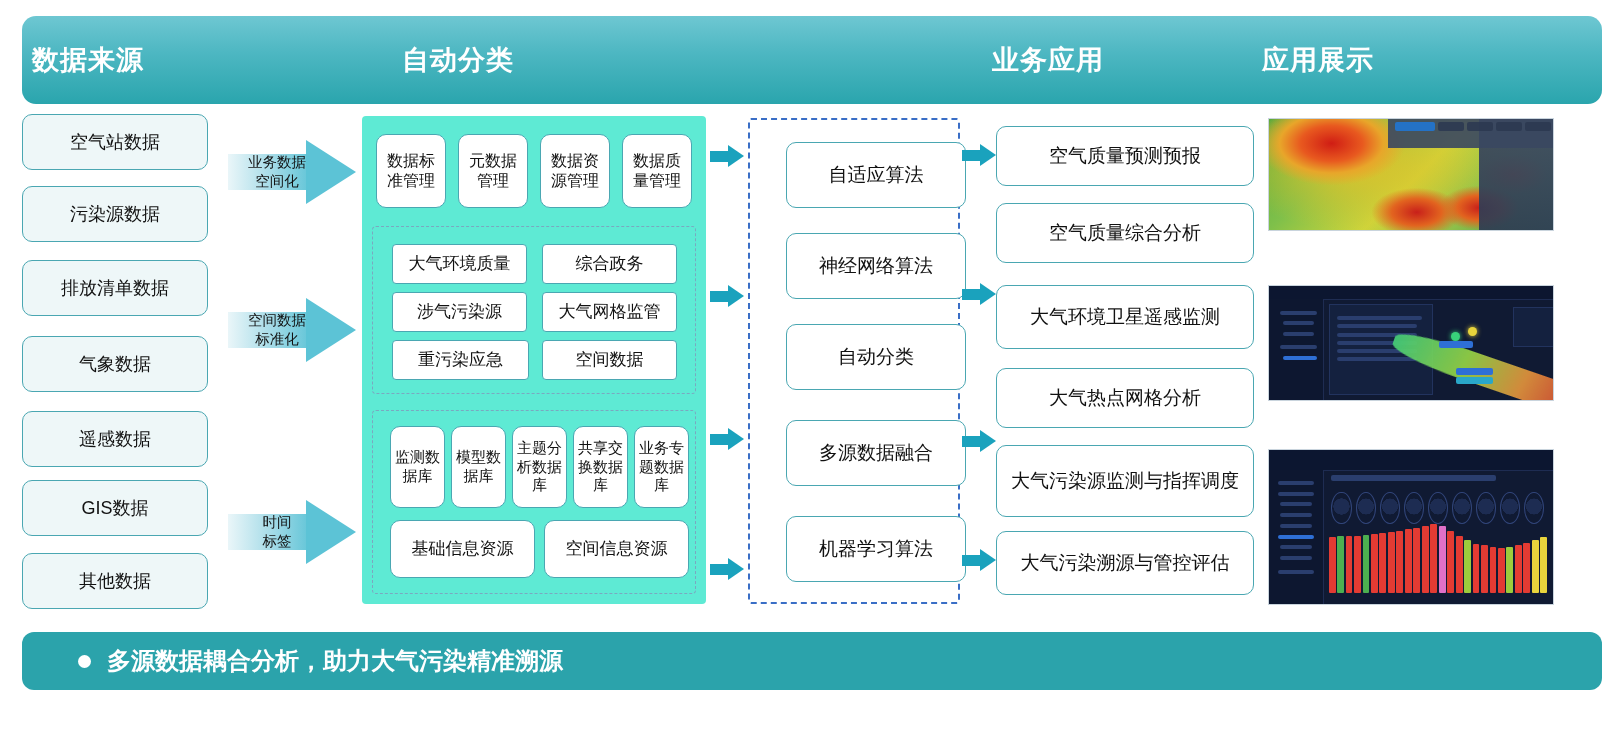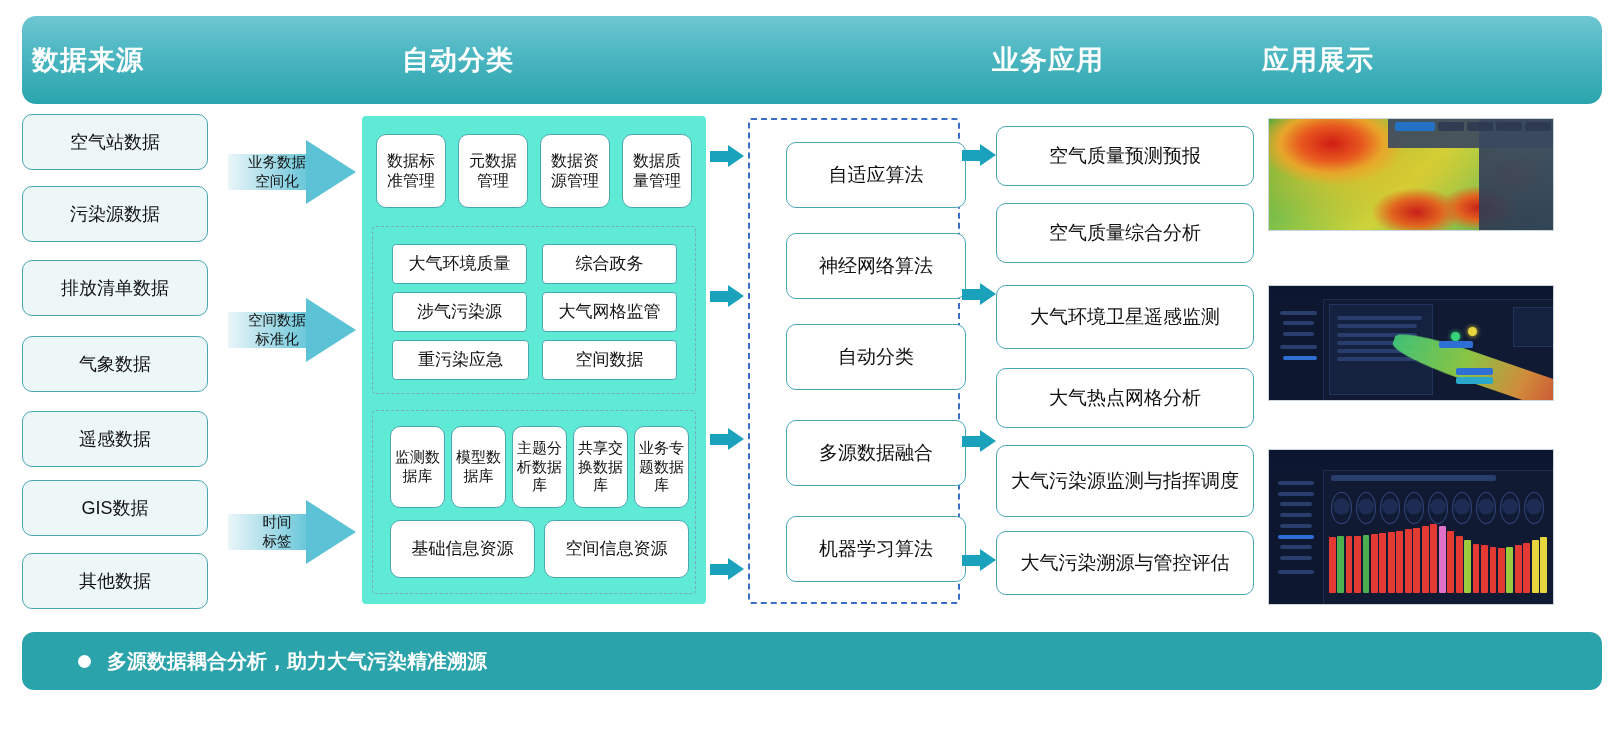--- a/index.html
+++ b/index.html
@@ -139,21 +139,21 @@
   .dials s{display:block;flex:1;height:100%;background:
       radial-gradient(circle at 50% 45%, #1d2c52 0%, #1d2c52 42%, rgba(29,44,82,0) 43%);
       border-radius:50%;border:1px solid #31457a;text-decoration:none;}
 
   
   .banner{
     position:absolute;left:22px;top:632px;width:1580px;height:58px;
     border-radius:12px;background:#2ba3ab;
     display:flex;align-items:center;
   }
-  .banner-item{display:flex;align-items:center;color:#fff;font-size:20px;font-weight:bold;white-space:nowrap;}
+  .banner-item{display:flex;align-items:center;color:#fff;font-size:24px;font-weight:bold;white-space:nowrap;}
   .dot{width:13px;height:13px;border-radius:50%;background:#ffffff;margin-right:16px;flex:none;}
 </style>
 </head>
 <body>
 
 <div class="stage">
 
   <div class="header-bar">
     <div class="header-title ht0">数据来源</div>
     <div class="header-title ht1">自动分类</div>

